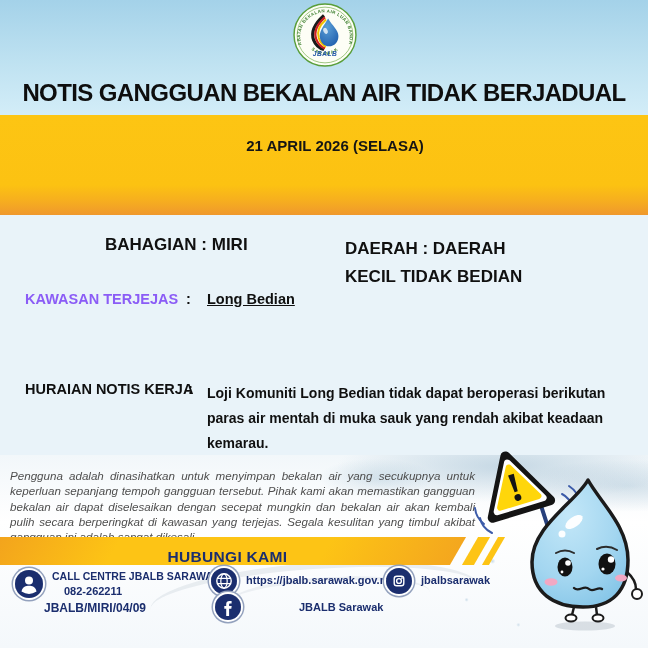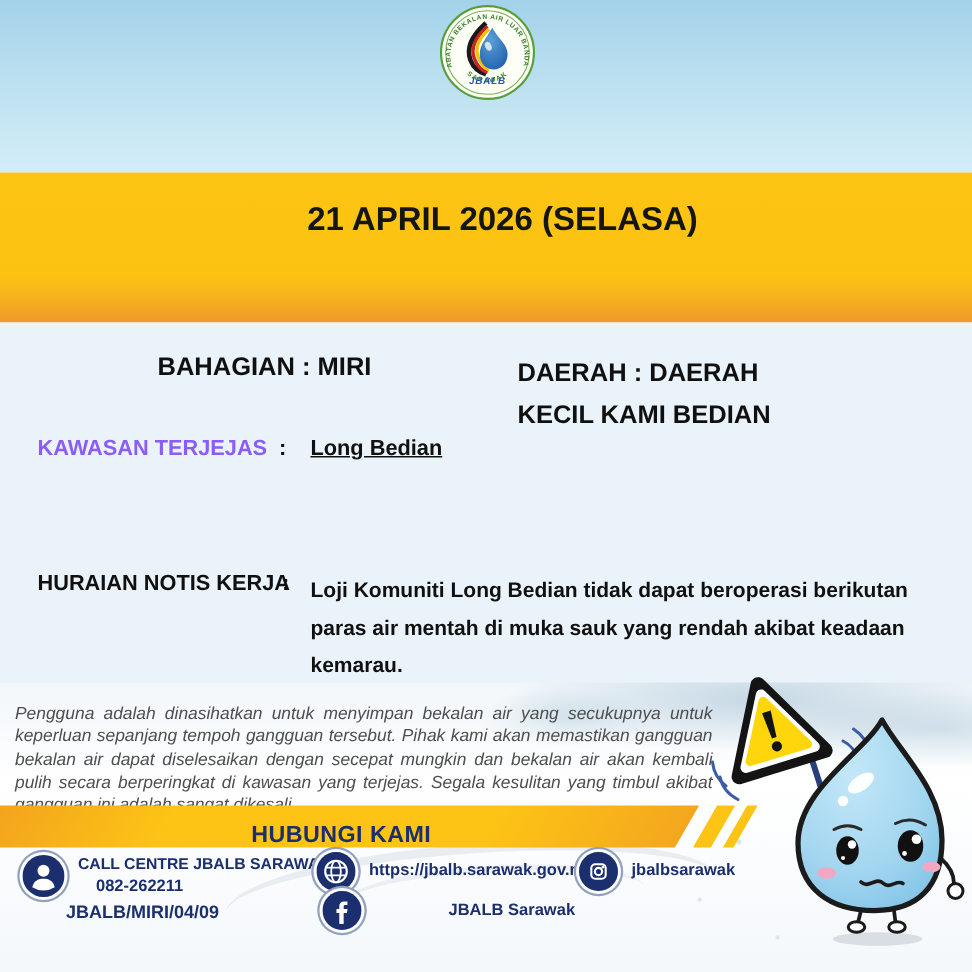--- a/index.html
+++ b/index.html
@@ -11,21 +11,21 @@
   .header { position:absolute; left:0; top:0; width:648px; height:115px;
             background:linear-gradient(180deg,#a4d2e9 0%,#bfe2f1 55%,#d3edf8 100%); }
   .logo { position:absolute; left:293px; top:3px; width:64px; height:64px; }
   .title { position:absolute; left:0; top:79px; width:648px; text-align:center;
            font-size:24px; font-weight:bold; letter-spacing:-0.6px; color:#0e0e0e; }
 
   
   .banner { position:absolute; left:0; top:115px; width:648px; height:100px;
             background:linear-gradient(180deg,#fdc513 0%,#fcc212 70%,#f6ae1f 86%,#ef982d 100%);
             text-align:center; color:#151515; font-weight:bold; }
-  .banner .line1 { padding-top:16px; font-size:22px; line-height:30px;padding-left:22px; }
+  .banner .line1 { padding-top:16px; font-size:15px; line-height:30px;padding-left:22px; }
   .banner .line2 { font-size:22px; line-height:38px; }
 
   
   .content { position:absolute; left:0; top:215px; width:648px; height:245px; background:#e9f3f9; }
   .bahagian { position:absolute; left:105px; top:235px; font-size:17px; font-weight:bold; color:#101010; }
   .daerah   { position:absolute; left:345px; top:235px; width:205px; font-size:17px; font-weight:bold;
               color:#101010; line-height:28px; }
   .kw-label { position:absolute; left:25px;  top:291px; font-size:14.5px; font-weight:bold; color:#8b5cf6; }
   .kw-colon { position:absolute; left:186px; top:291px; font-size:14.5px; font-weight:bold; color:#101010; }
   .kw-value { position:absolute; left:207px; top:291px; font-size:14.5px; font-weight:bold; color:#101010;text-decoration:underline; }
@@ -107,29 +107,30 @@
           <textPath href="#arcBot" startOffset="50%" text-anchor="middle">SARAWAK</textPath>
         </text>
         <path d="M30,12 C21,20 17,28 20,36 C22,41 26,44 30,45" fill="none" stroke="#1a1a1a" stroke-width="3"></path>
         <path d="M31,14 C23,21 20,28 22.5,35 C24.5,40 27.5,43 31,44" fill="none" stroke="#cc2222" stroke-width="2.2"></path>
         <path d="M32,16 C25,22 23,28 25,34 C26.5,38 29,41 32,42.5" fill="none" stroke="#f2c200" stroke-width="2"></path>
         <path d="M34,15 C30,22 26,26 26,32 C26,38 30,42 35,42 C40,42 44,38 44,32 C44,26 38,22 34,15 Z" fill="url(#dropG)"></path>
         <ellipse cx="31.5" cy="27" rx="2" ry="3" fill="#ffffff" opacity="0.75" transform="rotate(-25 31.5 27)"></ellipse>
         <text x="31" y="51.5" text-anchor="middle" font-size="6.4" font-weight="bold" font-style="italic" fill="#2458a8" letter-spacing="0.5">JBALB</text>
       </svg>
     </div>
+    <div class="title">NOTIS GANGGUAN BEKALAN AIR TIDAK BERJADUAL</div>
   </div>
 
   <div class="banner">
     <div class="line1">21 APRIL 2026 (SELASA)</div>
   </div>
 
   <div class="content"></div>
   <div class="bahagian">BAHAGIAN : MIRI</div>
-  <div class="daerah">DAERAH : DAERAH KECIL KAMI BEDIAN</div>
+  <div class="daerah">DAERAH : DAERAH KECIL TIDAK BEDIAN</div>
   <div class="kw-label">KAWASAN TERJEJAS</div>
   <div class="kw-colon">:</div>
   <div class="kw-value">Long Bedian</div>
   <div class="hr-label">HURAIAN NOTIS KERJA</div>
   <div class="hr-colon">:</div>
   <div class="hr-value">Loji Komuniti Long Bedian tidak dapat beroperasi berikutan paras air mentah di muka sauk yang rendah akibat keadaan kemarau.</div>
 
   <div class="splash">
     <div class="swirl1"></div>
     <div class="swirl2"></div>

